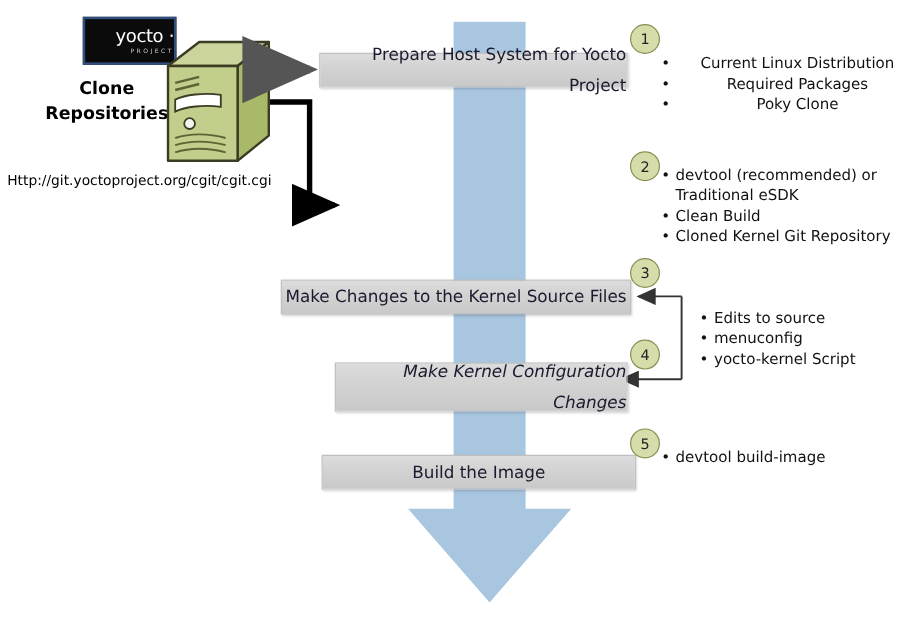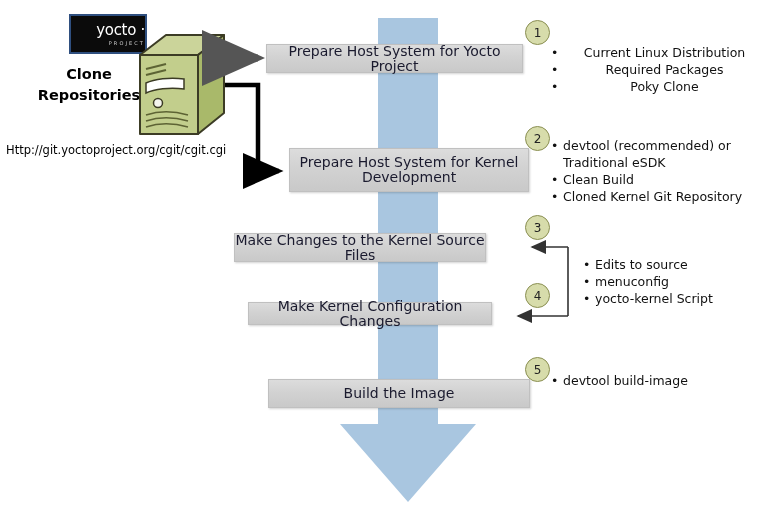--- a/index.html
+++ b/index.html
@@ -89,30 +89,30 @@
 
   
   .pbox {
     position: absolute;
     background: linear-gradient(to bottom, #dcdcdc 0%, #d2d2d2 45%, #c9c9c9 100%);
     border: 1px solid #c0c0c0;
     box-sizing: border-box;
     display: flex;
     align-items: center;
     justify-content: center;
-    text-align: center;
+    text-align: right;
     color: #1a1a2e;
     font-size: 14px;
-    line-height: 15px;
+    line-height: 26px;
     box-shadow: 1px 1px 2px rgba(0,0,0,0.18);
   }
   #box-1 { left: 266px; top: 44px;  width: 257px; height: 29px; }
   #box-2 { left: 289px; top: 148px; width: 240px; height: 44px; }
-  #box-3 { left: 234px; top: 233px; width: 252px; height: 29px; }
-  #box-4 { left: 248px; top: 302px; width: 244px; height: 23px; }
+  #box-3 { left: 234px; top: 233px; width: 292px; height: 29px; }
+  #box-4 { left: 279px; top: 302px; width: 244px; height: 41px; font-style: italic; }
   #box-5 { left: 268px; top: 379px; width: 262px; height: 29px; }
 
   
   .step-circle {
     position: absolute;
     width: 25px;
     height: 25px;
     border-radius: 50%;
     background: #d7dcab;
     border: 1.5px solid #8a8f52;
@@ -220,21 +220,20 @@
     <line x1="225" y1="58" x2="258" y2="58" stroke="#555555" stroke-width="7" marker-end="url(#arrow-gray)"></line>
 
     <polyline points="225,85 258,85 258,171 279,171" fill="none" stroke="#000000" stroke-width="4.5" marker-end="url(#arrow-black)"></polyline>
 
     <polyline points="568,247 568,316" fill="none" stroke="#333333" stroke-width="1.6"></polyline>
     <line x1="568" y1="247" x2="532" y2="247" stroke="#333333" stroke-width="1.6" marker-end="url(#arrow-dark-left)"></line>
     <line x1="568" y1="316" x2="518" y2="316" stroke="#333333" stroke-width="1.6" marker-end="url(#arrow-dark-left)"></line>
   </svg>
 
   <div class="pbox" id="box-1">Prepare Host System for Yocto Project</div>
-  <div class="pbox" id="box-2">Prepare Host System for Kernel Development</div>
   <div class="pbox" id="box-3">Make Changes to the Kernel Source Files</div>
   <div class="pbox" id="box-4">Make Kernel Configuration Changes</div>
   <div class="pbox" id="box-5">Build the Image</div>
 
   <div class="step-circle" id="circle-1">1</div>
   <div class="step-circle" id="circle-2">2</div>
   <div class="step-circle" id="circle-3">3</div>
   <div class="step-circle" id="circle-4">4</div>
   <div class="step-circle" id="circle-5">5</div>
 

